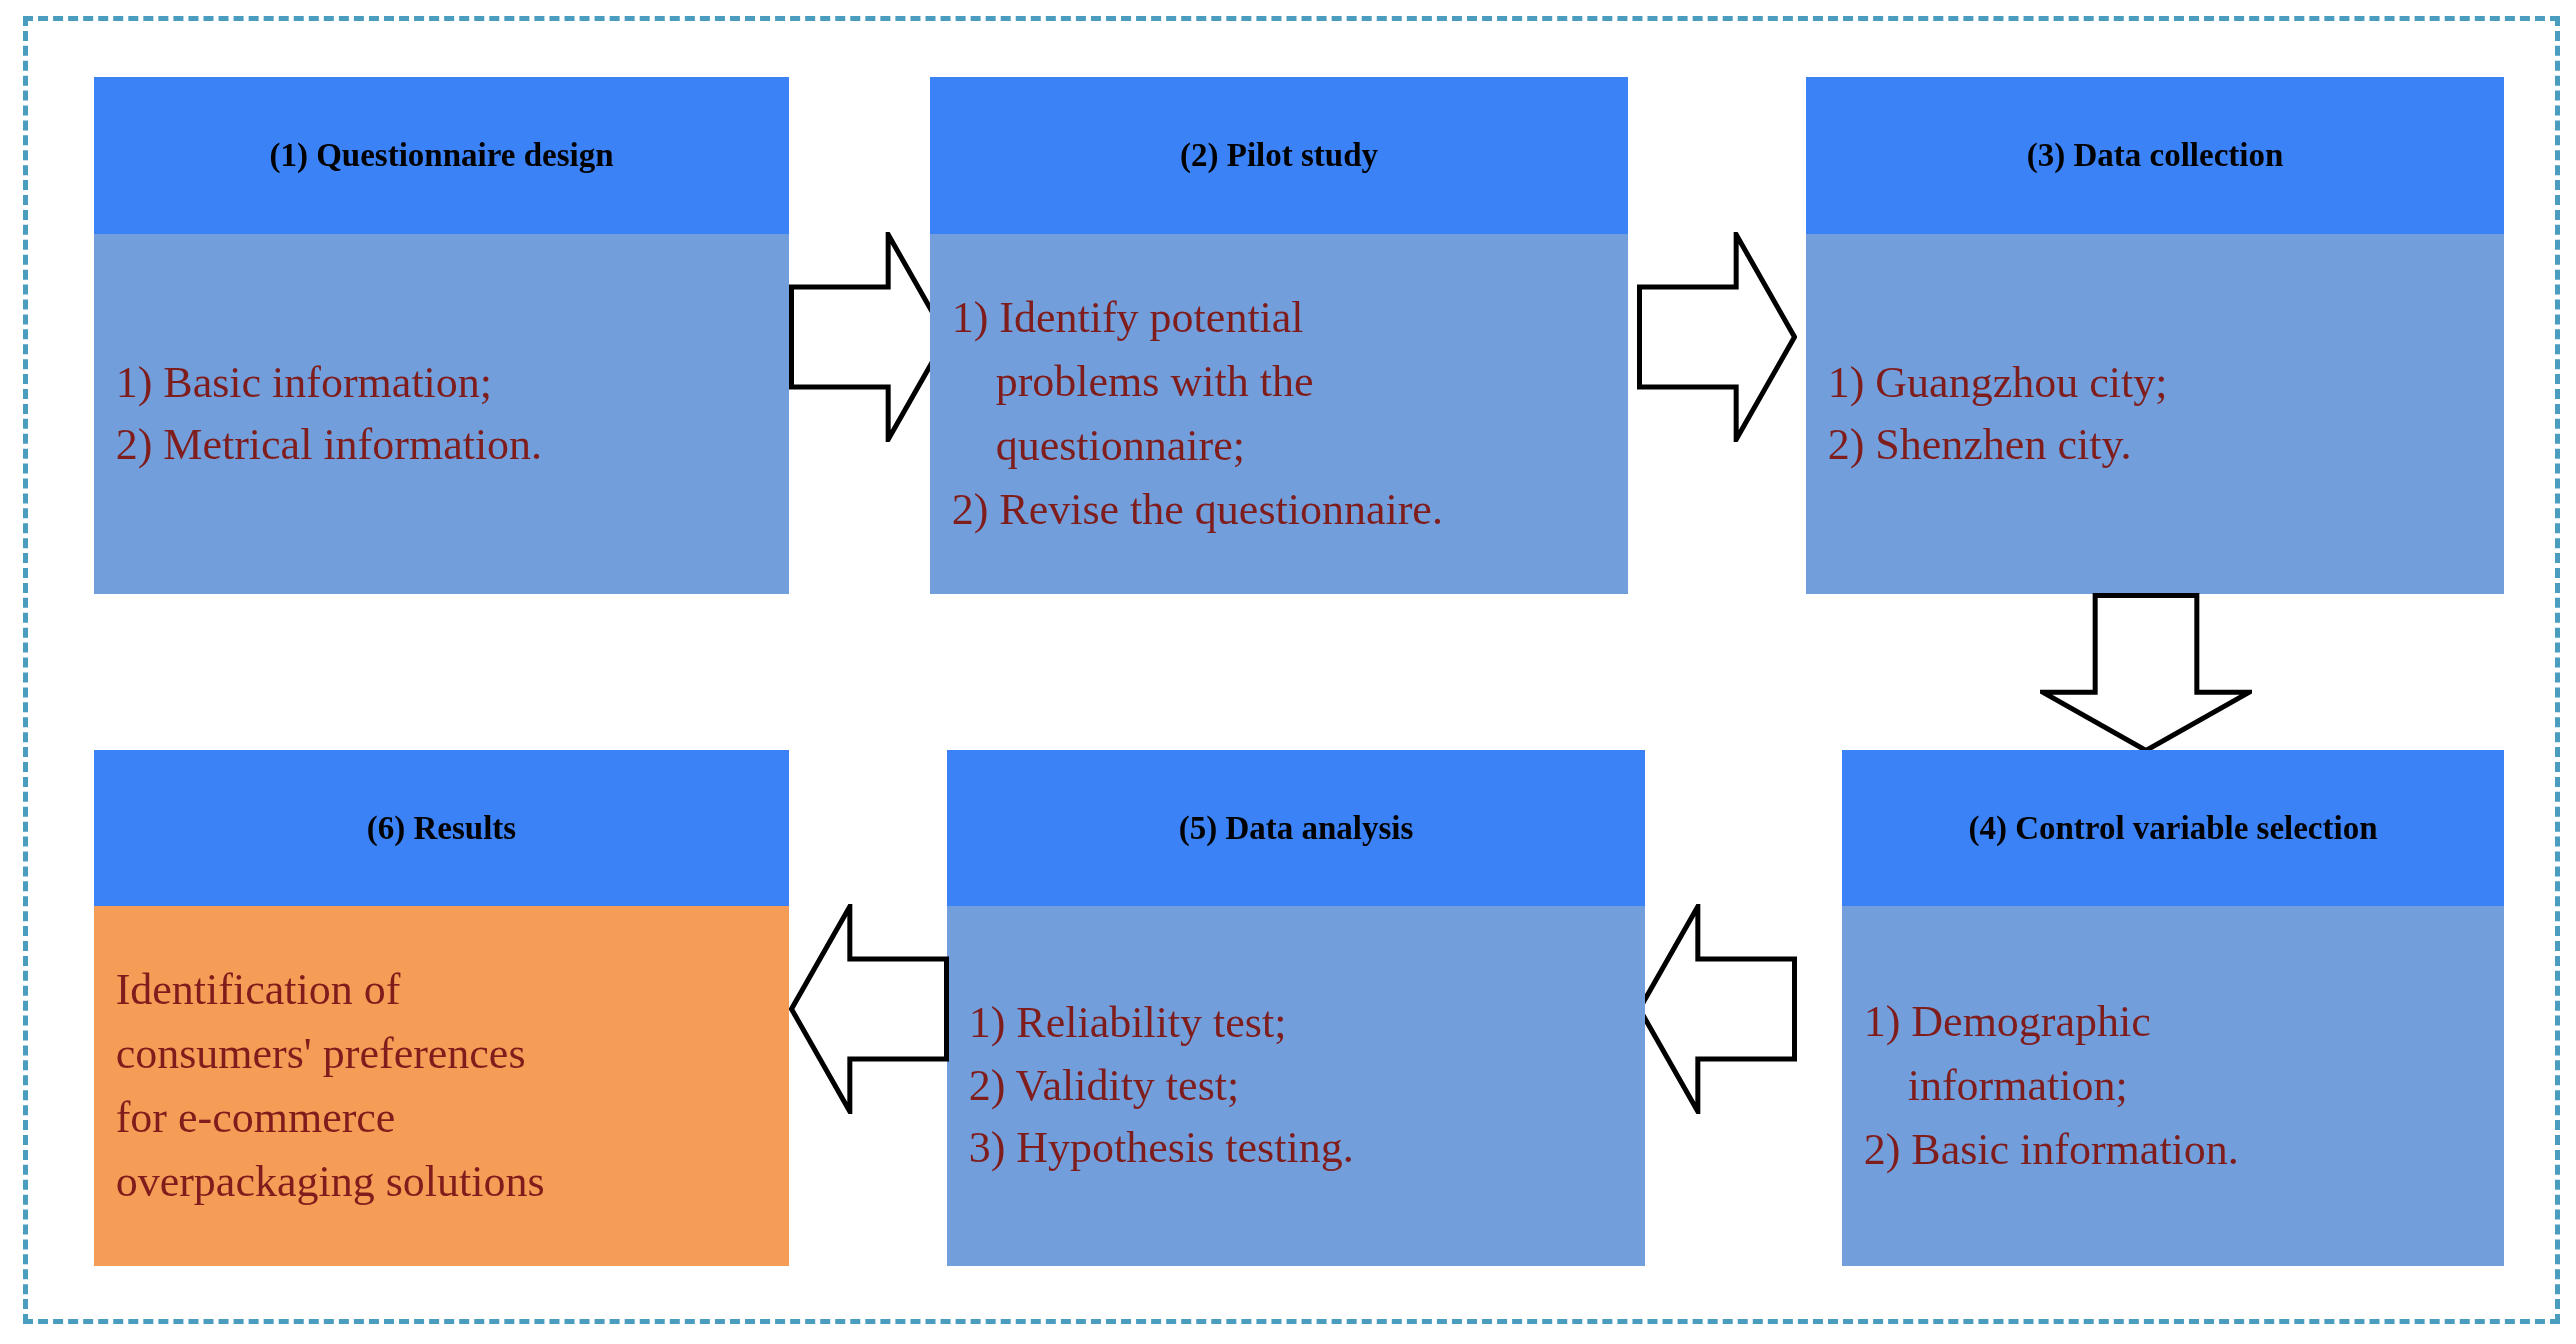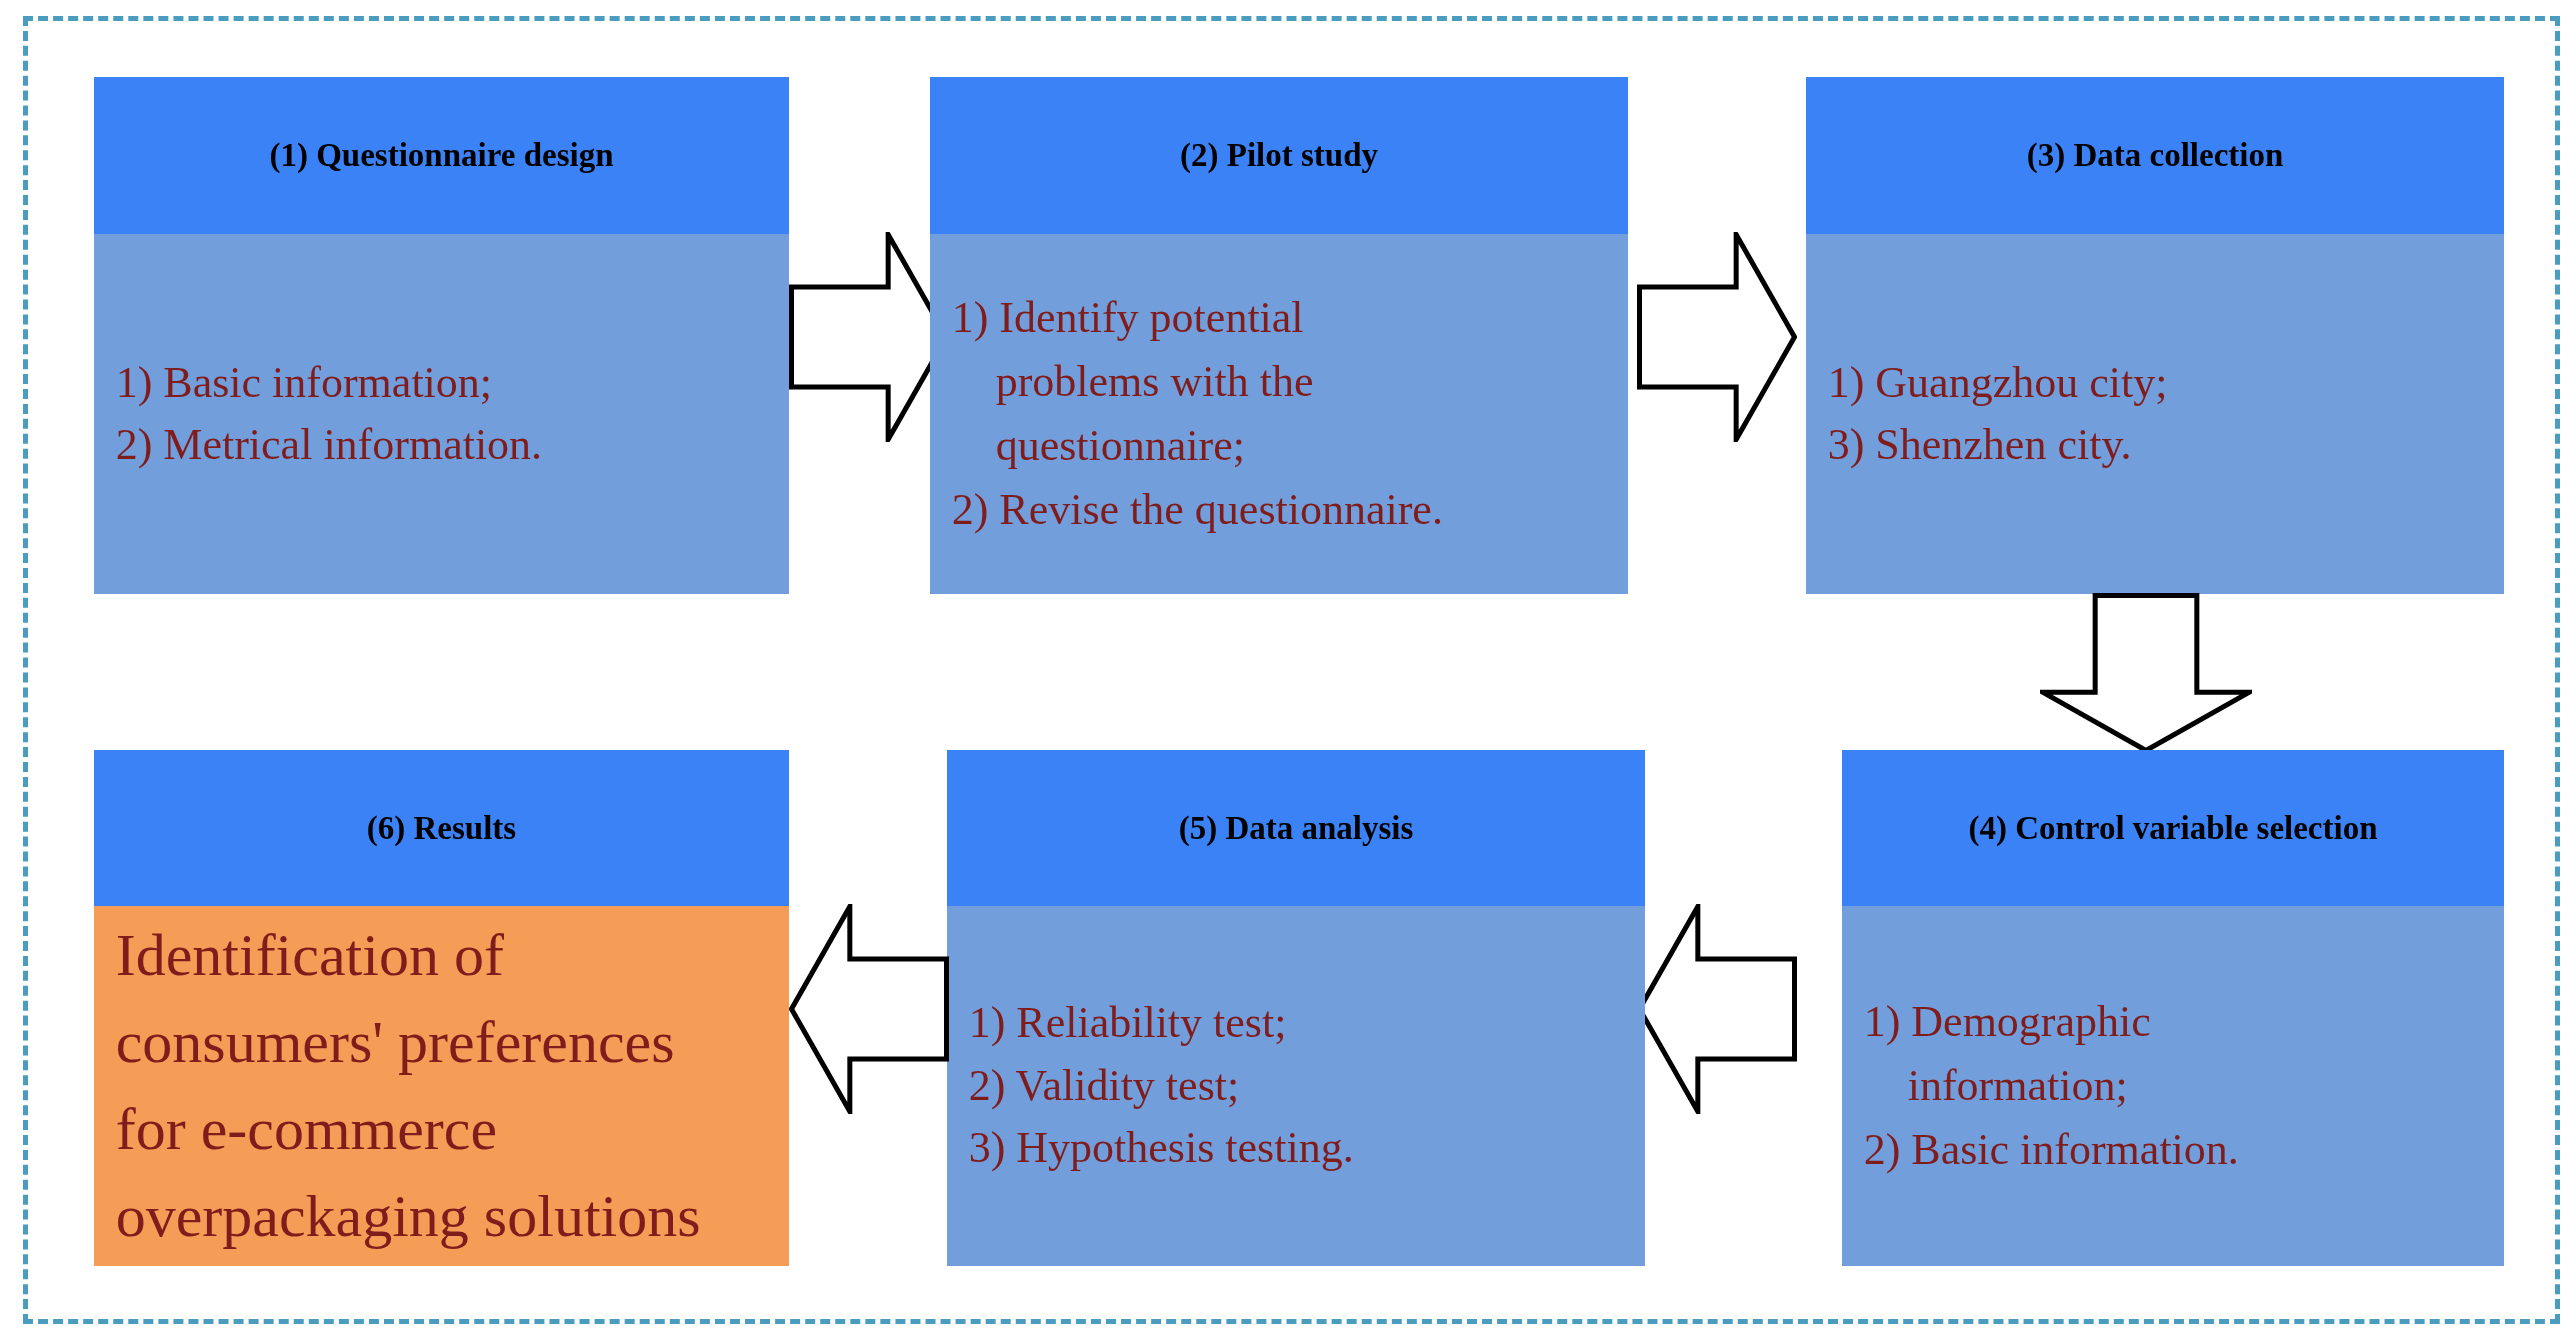--- a/index.html
+++ b/index.html
@@ -73,21 +73,21 @@
   #box3 { left: 1806px; top: 77px; width: 698px;  height: 517px; }
   #box3 .box-head { height: 157px; }
   #box4 { left: 1806px; top: 750px; width: 698px; height: 516px; padding-left: 36px; }
   #box4 .box-head { height: 156px; }
   #box5 { left: 947px; top: 750px; width: 698px; height: 516px; }
   #box5 .box-head { height: 156px; }
   #box6 { left: 94px; top: 750px;  width: 695px; height: 516px; }
   #box6 .box-head { height: 156px; }
 
   #box2 .box-body, #box4 .box-body { line-height: 1.46; }
-  #box6 .box-body { line-height: 1.45; font-size: 60px; }
+  #box6 .box-body { line-height: 1.45; font-size: 44px; }
 
   .arrow {
     position: absolute;
     overflow: visible;
   }
   .arrow svg { display: block; }
   .arrow polygon {
     fill: #ffffff;
     stroke: #000000;
     stroke-width: 6;
@@ -128,21 +128,21 @@
   <div class="arrow" id="arrow23" style="left:1637px; top:232px; width:160px; height:210px;">
     <svg width="160" height="210" viewBox="0 0 192 252">
       <polygon points="3,66 119,66 119,3 189,126 119,249 119,186 3,186"></polygon>
     </svg>
   </div>
 
   <div class="box" id="box3">
     <div class="box-head">(3) Data collection</div>
     <div class="box-body">
       <div class="body-line">1) Guangzhou city;</div>
-      <div class="body-line">3) Shenzhen city.</div>
+      <div class="body-line">2) Shenzhen city.</div>
     </div>
   </div>
 
   <div class="arrow" id="arrow34" style="left:2040px; top:593px; width:212px; height:160px;">
     <svg width="212" height="160" viewBox="0 0 254 192">
       <polygon points="66,3 188,3 188,119 251,119 127,189 3,119 66,119"></polygon>
     </svg>
   </div>
 
   <div class="box" id="box4">

